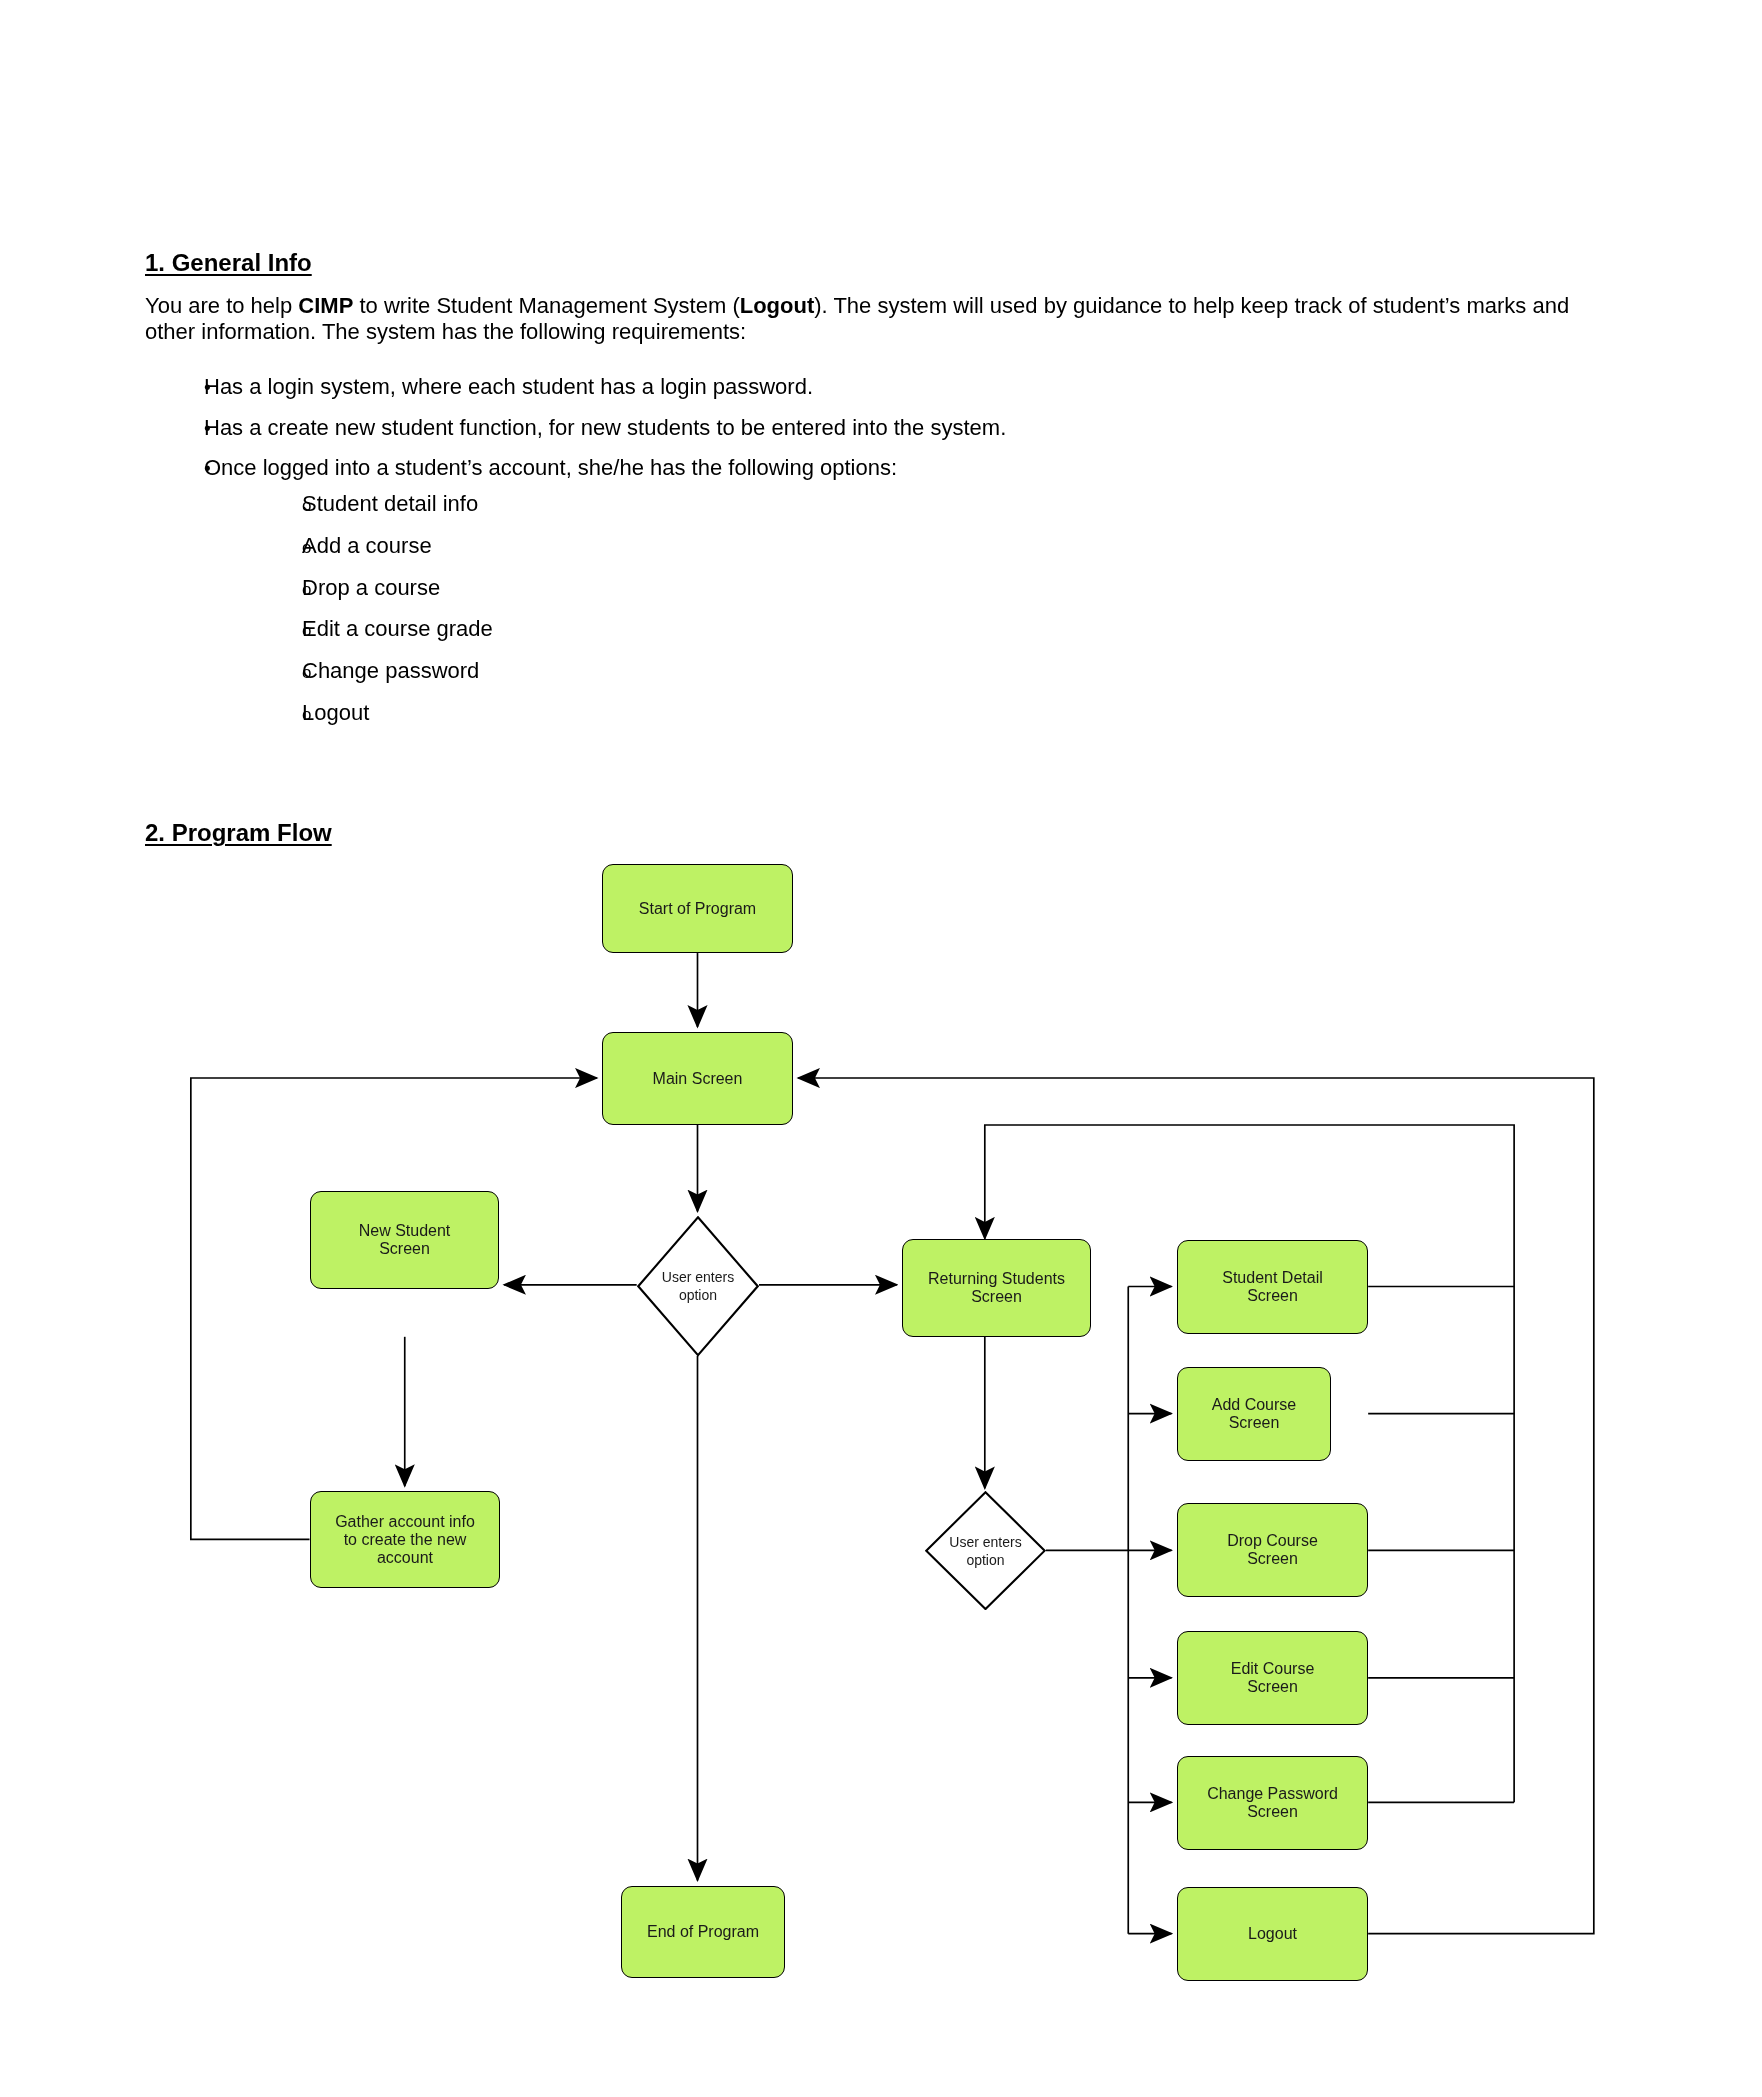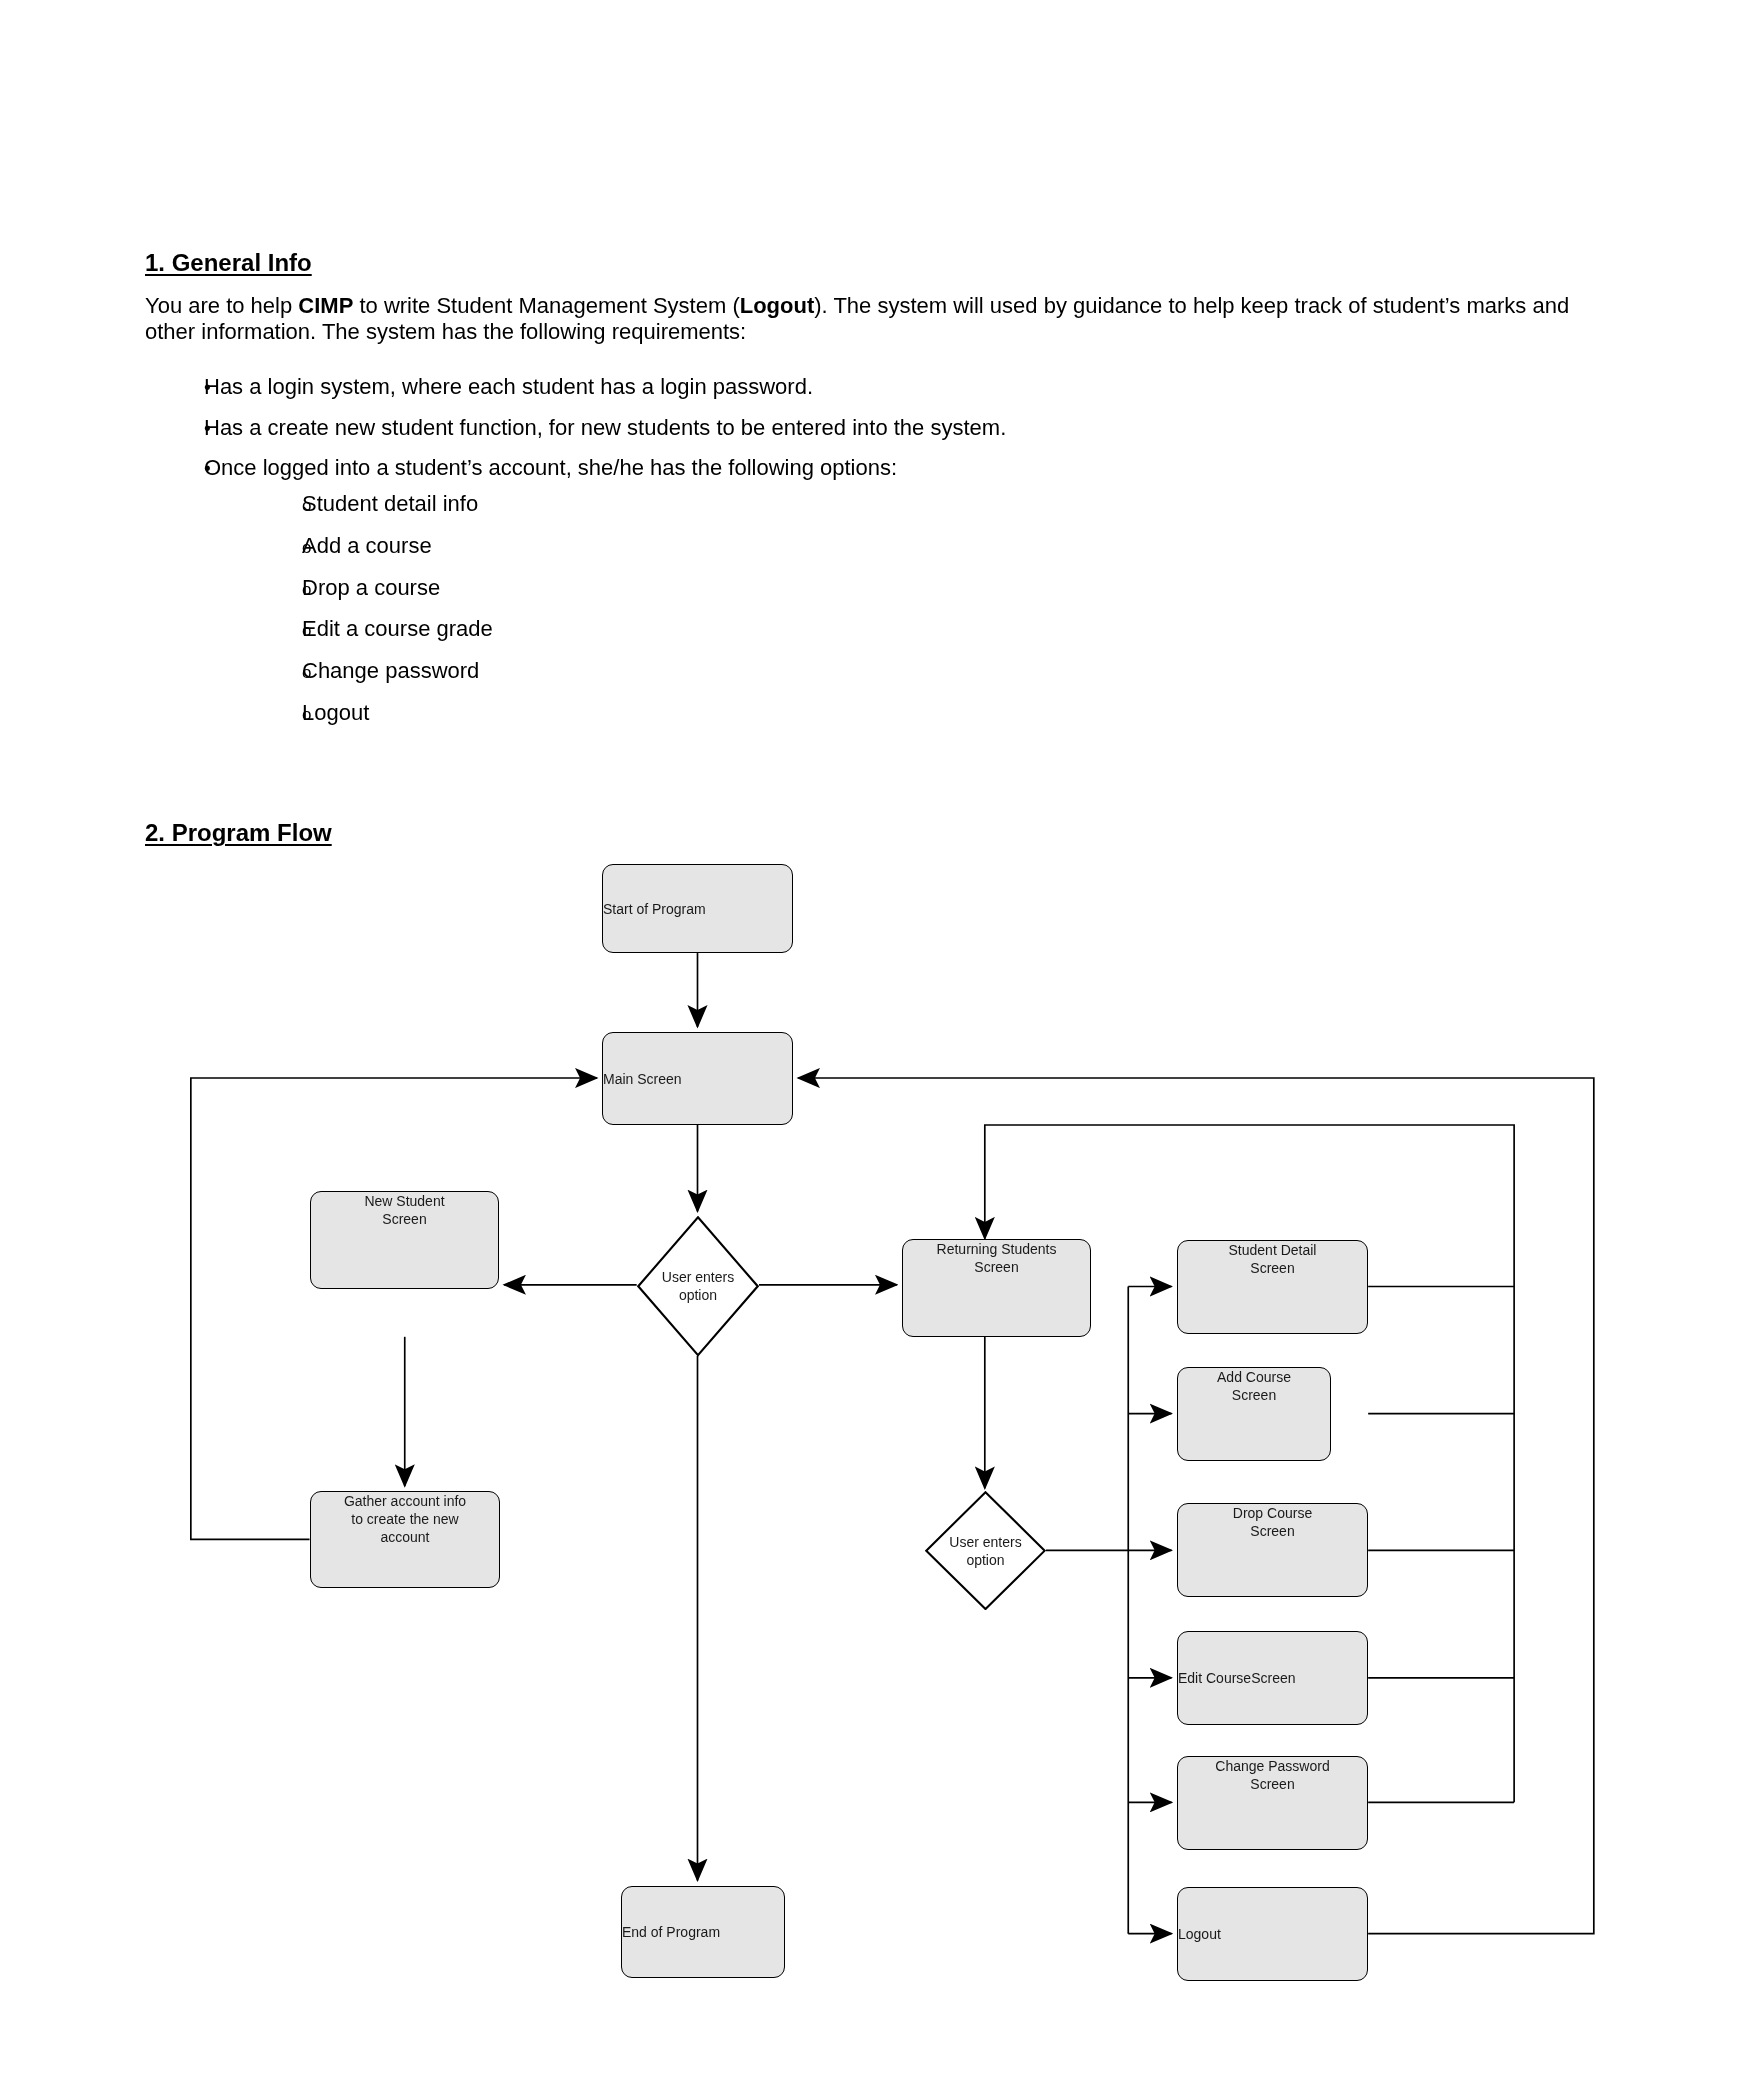--- a/index.html
+++ b/index.html
@@ -69,25 +69,25 @@
   #flow {
     position:absolute;
     left:0; top:0;
     width:1762px; height:2492px;
     pointer-events:none;
   }
   .fc-node {
     position:absolute;
     border:1.7px solid #000;
     border-radius:11px;
-    background:#e5e5e5;
-    display:flex; align-items:center; 
+    background:#bef264;
+    display:flex; align-items:center; justify-content:center;
     text-align:center;
     font-family:"Liberation Sans", sans-serif;
-    font-size:14px;
+    font-size:16px;
     line-height:18px;
     color:#1a1a1a;
   }
   .fc-diamond {
     position:absolute;
     background:#fff;
     display:flex; align-items:center; justify-content:center;
     text-align:center;
     font-size:14px; line-height:18px; color:#1a1a1a;
   }
@@ -252,21 +252,21 @@
   <div class="fc-node" style="left:1177px; top:1367px; width:154px; height:94px; flex-direction:column;">
     <span>Add Course</span>
     <span>Screen</span>
   </div>
 
   <div class="fc-node" style="left:1177px; top:1503px; width:191px; height:94px; flex-direction:column;">
     <span>Drop Course</span>
     <span>Screen</span>
   </div>
 
-  <div class="fc-node" style="left:1177px; top:1631px; width:191px; height:94px; ">
+  <div class="fc-node" style="left:1177px; top:1631px; width:191px; height:94px; flex-direction:column;">
     <span>Edit Course</span>
     <span>Screen</span>
   </div>
 
   <div class="fc-node" style="left:1177px; top:1756px; width:191px; height:94px; flex-direction:column;">
     <span>Change Password</span>
     <span>Screen</span>
   </div>
 
   <div class="fc-node" style="left:1177px; top:1887px; width:191px; height:94px;">

